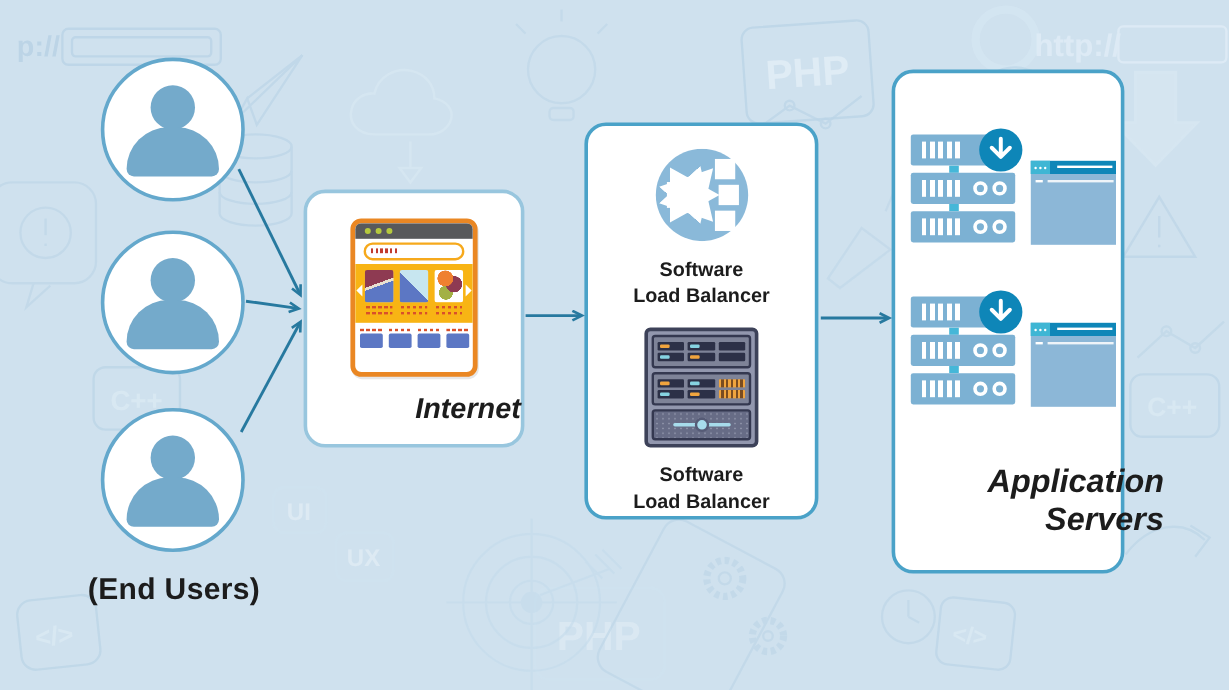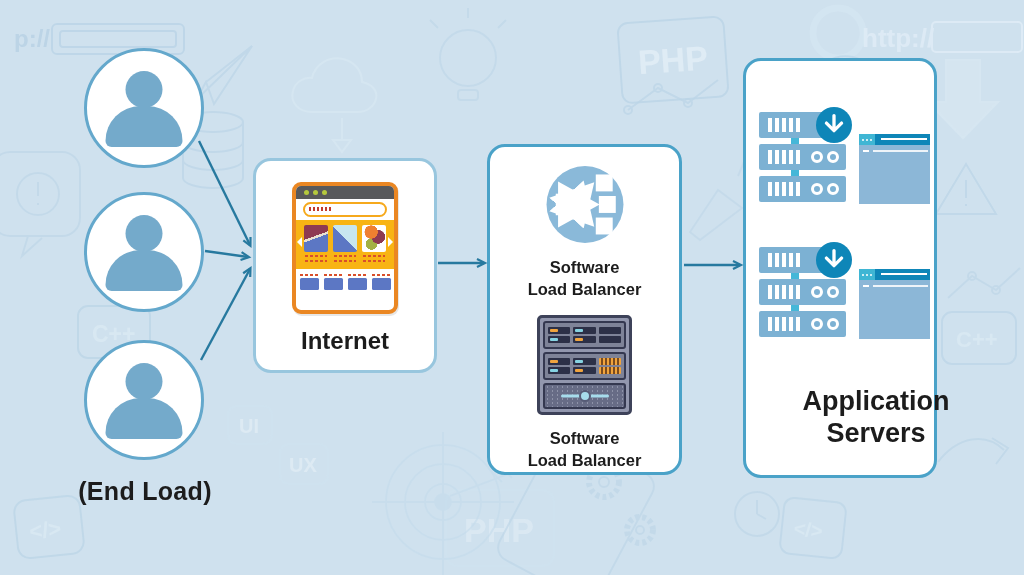--- a/index.html
+++ b/index.html
@@ -23,28 +23,28 @@
   }
   .avatar .body{
     position:absolute;bottom:18px;left:50%;transform:translateX(-50%);
     width:77px;height:41px;background:#74aacb;
     border-radius:40px 40px 7px 7px;
   }
 
   
   .label-block{position:absolute;text-align:center;font-weight:700;letter-spacing:.3px;}
   .clients-label{left:20px;top:476px;width:250px;font-size:25px;line-height:1.22;}
-  .panel-label{width:100%;text-align:center;font-weight:700;}
+  .panel-label{width:100%;text-align:right;font-weight:700;font-style:italic;}
   .small-label{font-size:16.5px;line-height:1.32;font-weight:700;text-align:center;}
 
   
   .panel{position:absolute;background:#fff;border-radius:18px;box-sizing:border-box;}
   #internet-panel{left:253px;top:158px;width:184px;height:215px;border:3px solid #98c6de;}
   #balancer-panel{left:487px;top:102px;width:195px;height:331px;border:3px solid #4aa2c8;
-    display:flex;flex-direction:column;align-items:center;margin-top:42px;}
+    display:flex;flex-direction:column;align-items:center;}
   #servers-panel{left:743px;top:58px;width:194px;height:420px;border:3px solid #4aa2c8;}
 
   
   .browser{
     position:absolute;left:36px;top:21px;width:106px;height:132px;
     border:4px solid #ea8723;border-radius:9px;background:#fff;box-sizing:border-box;
     overflow:hidden;box-shadow:1px 2px 0 rgba(120,120,120,.18);
   }
   .b-top{height:13px;background:#58595b;display:flex;align-items:center;padding-left:8px;}
   .b-dots{width:5px;height:5px;border-radius:50%;background:#b5c93d;
@@ -260,21 +260,21 @@
   <div class="avatar" style="left:84px;top:192px;">
     <span class="head"></span>
     <span class="body"></span>
   </div>
   <div class="avatar" style="left:84px;top:340px;">
     <span class="head"></span>
     <span class="body"></span>
   </div>
 
   <div class="label-block clients-label">
-    <div>(End Load)</div>
+    <div>(End Users)</div>
   </div>
 
   <div class="panel" id="internet-panel">
     <div class="browser">
       <div class="b-top">
         <span class="b-dots"></span>
       </div>
       <div class="b-search">
         <div class="b-pill">
           <span class="b-scribble"></span>

